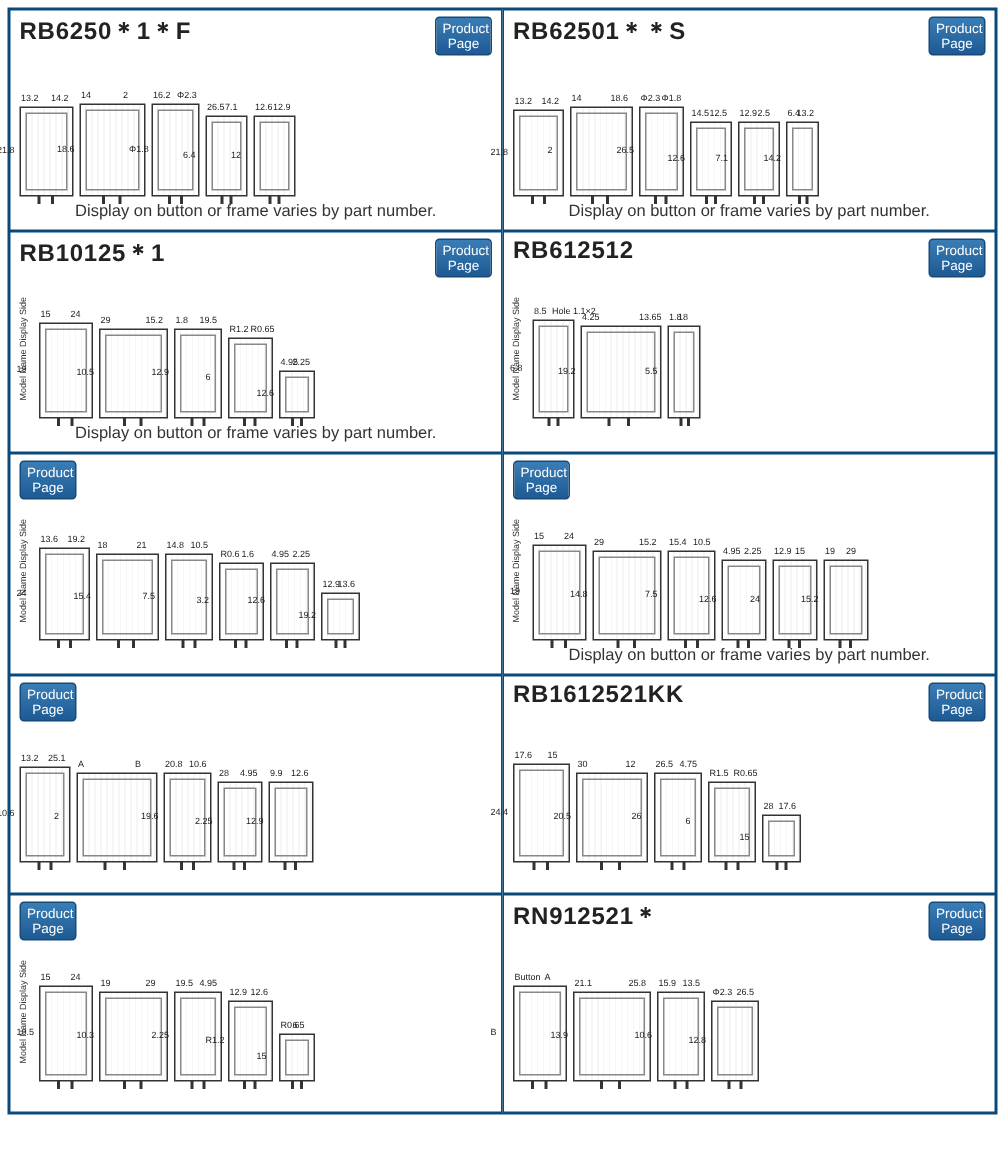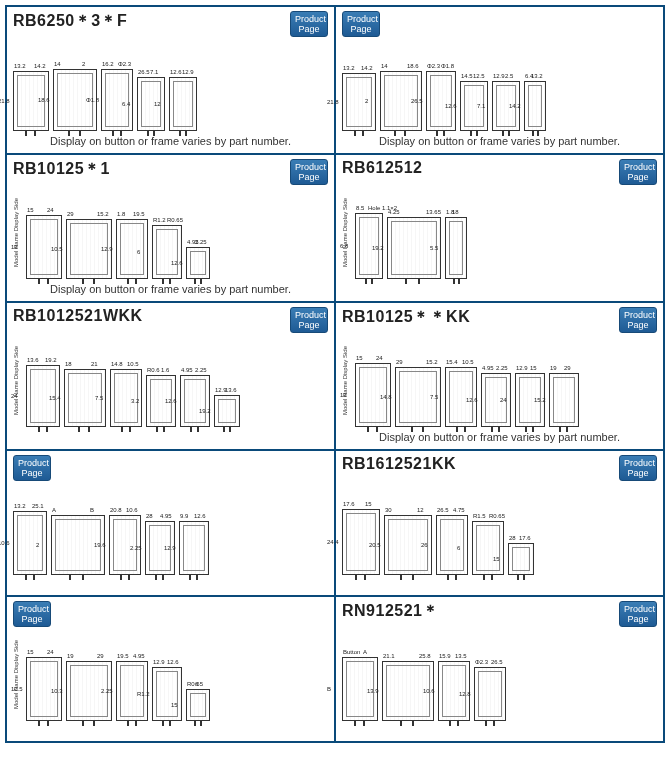--- a/index.html
+++ b/index.html
@@ -94,21 +94,21 @@
     width:2px; height:6px;
     background:#333;
   }
 </style>
 </head>
 <body>
 
 <div class="grid" id="grid">
     <div class="cell">
       <div class="header-row">
-        <div class="title">RB6250＊3＊F</div>
+        <div class="title">RB6250＊1＊F</div>
         <div class="badge">
           <span class="l1">Product</span>
           <span class="l2">Page</span>
         </div>
       </div>
       <div class="draw-area">
         <div class="dview" style="width: 34px; height: 58px;">
           <span class="dims" style="left: 0px; top: -9px;">13.2</span>
           <span class="dims" style="left: 20px; top: -9px;">14.2</span>
           <span class="dims" style="left: -16px; top: 26px;">21.8</span>
@@ -141,20 +141,21 @@
           <span class="dims" style="left: 12px; top: -9px;">12.9</span>
           <span class="dims" style="left: -16px; top: 23px;">12</span>
           <div class="pin" style="left: 8.66667px; bottom: -6px;"></div>
           <div class="pin" style="left: 15.1667px; bottom: -6px;"></div>
         </div>
       </div>
       <div class="caption">Display on button or frame varies by part number.</div>
     </div>
     <div class="cell">
       <div class="header-row">
+        <div class="title">RB62501＊＊S</div>
         <div class="badge">
           <span class="l1">Product</span>
           <span class="l2">Page</span>
         </div>
       </div>
       <div class="draw-area">
         <div class="dview" style="width: 32px; height: 56px;">
           <span class="dims" style="left: 0px; top: -9px;">13.2</span>
           <span class="dims" style="left: 18px; top: -9px;">14.2</span>
           <span class="dims" style="left: -16px; top: 25px;">21.8</span>
@@ -277,21 +278,20 @@
           <span class="dims" style="left: 0px; top: -9px;">1.8</span>
           <span class="dims" style="left: 6px; top: -9px;">18</span>
           <span class="dims" style="left: -16px; top: 27px;">5.5</span>
           <div class="pin" style="left: 6.66667px; bottom: -6px;"></div>
           <div class="pin" style="left: 11.6667px; bottom: -6px;"></div>
         </div>
       </div>
     </div>
     <div class="cell">
       <div class="header-row">
-        <div class="title">RB1012521WKK</div>
         <div class="badge">
           <span class="l1">Product</span>
           <span class="l2">Page</span>
         </div>
       </div>
       <div class="draw-area">
         <div class="vlabel">Model Name
 Display Side</div>
         <div class="dview" style="width: 32px; height: 60px;">
           <span class="dims" style="left: 0px; top: -9px;">13.6</span>
@@ -332,21 +332,20 @@
           <span class="dims" style="left: 0px; top: -9px;">12.9</span>
           <span class="dims" style="left: 10px; top: -9px;">13.6</span>
           <span class="dims" style="left: -16px; top: 12px;">19.2</span>
           <div class="pin" style="left: 8px; bottom: -6px;"></div>
           <div class="pin" style="left: 14px; bottom: -6px;"></div>
         </div>
       </div>
     </div>
     <div class="cell">
       <div class="header-row">
-        <div class="title">RB10125＊＊KK</div>
         <div class="badge">
           <span class="l1">Product</span>
           <span class="l2">Page</span>
         </div>
       </div>
       <div class="draw-area">
         <div class="vlabel">Model Name
 Display Side</div>
         <div class="dview" style="width: 34px; height: 62px;">
           <span class="dims" style="left: 0px; top: -9px;">15</span>

